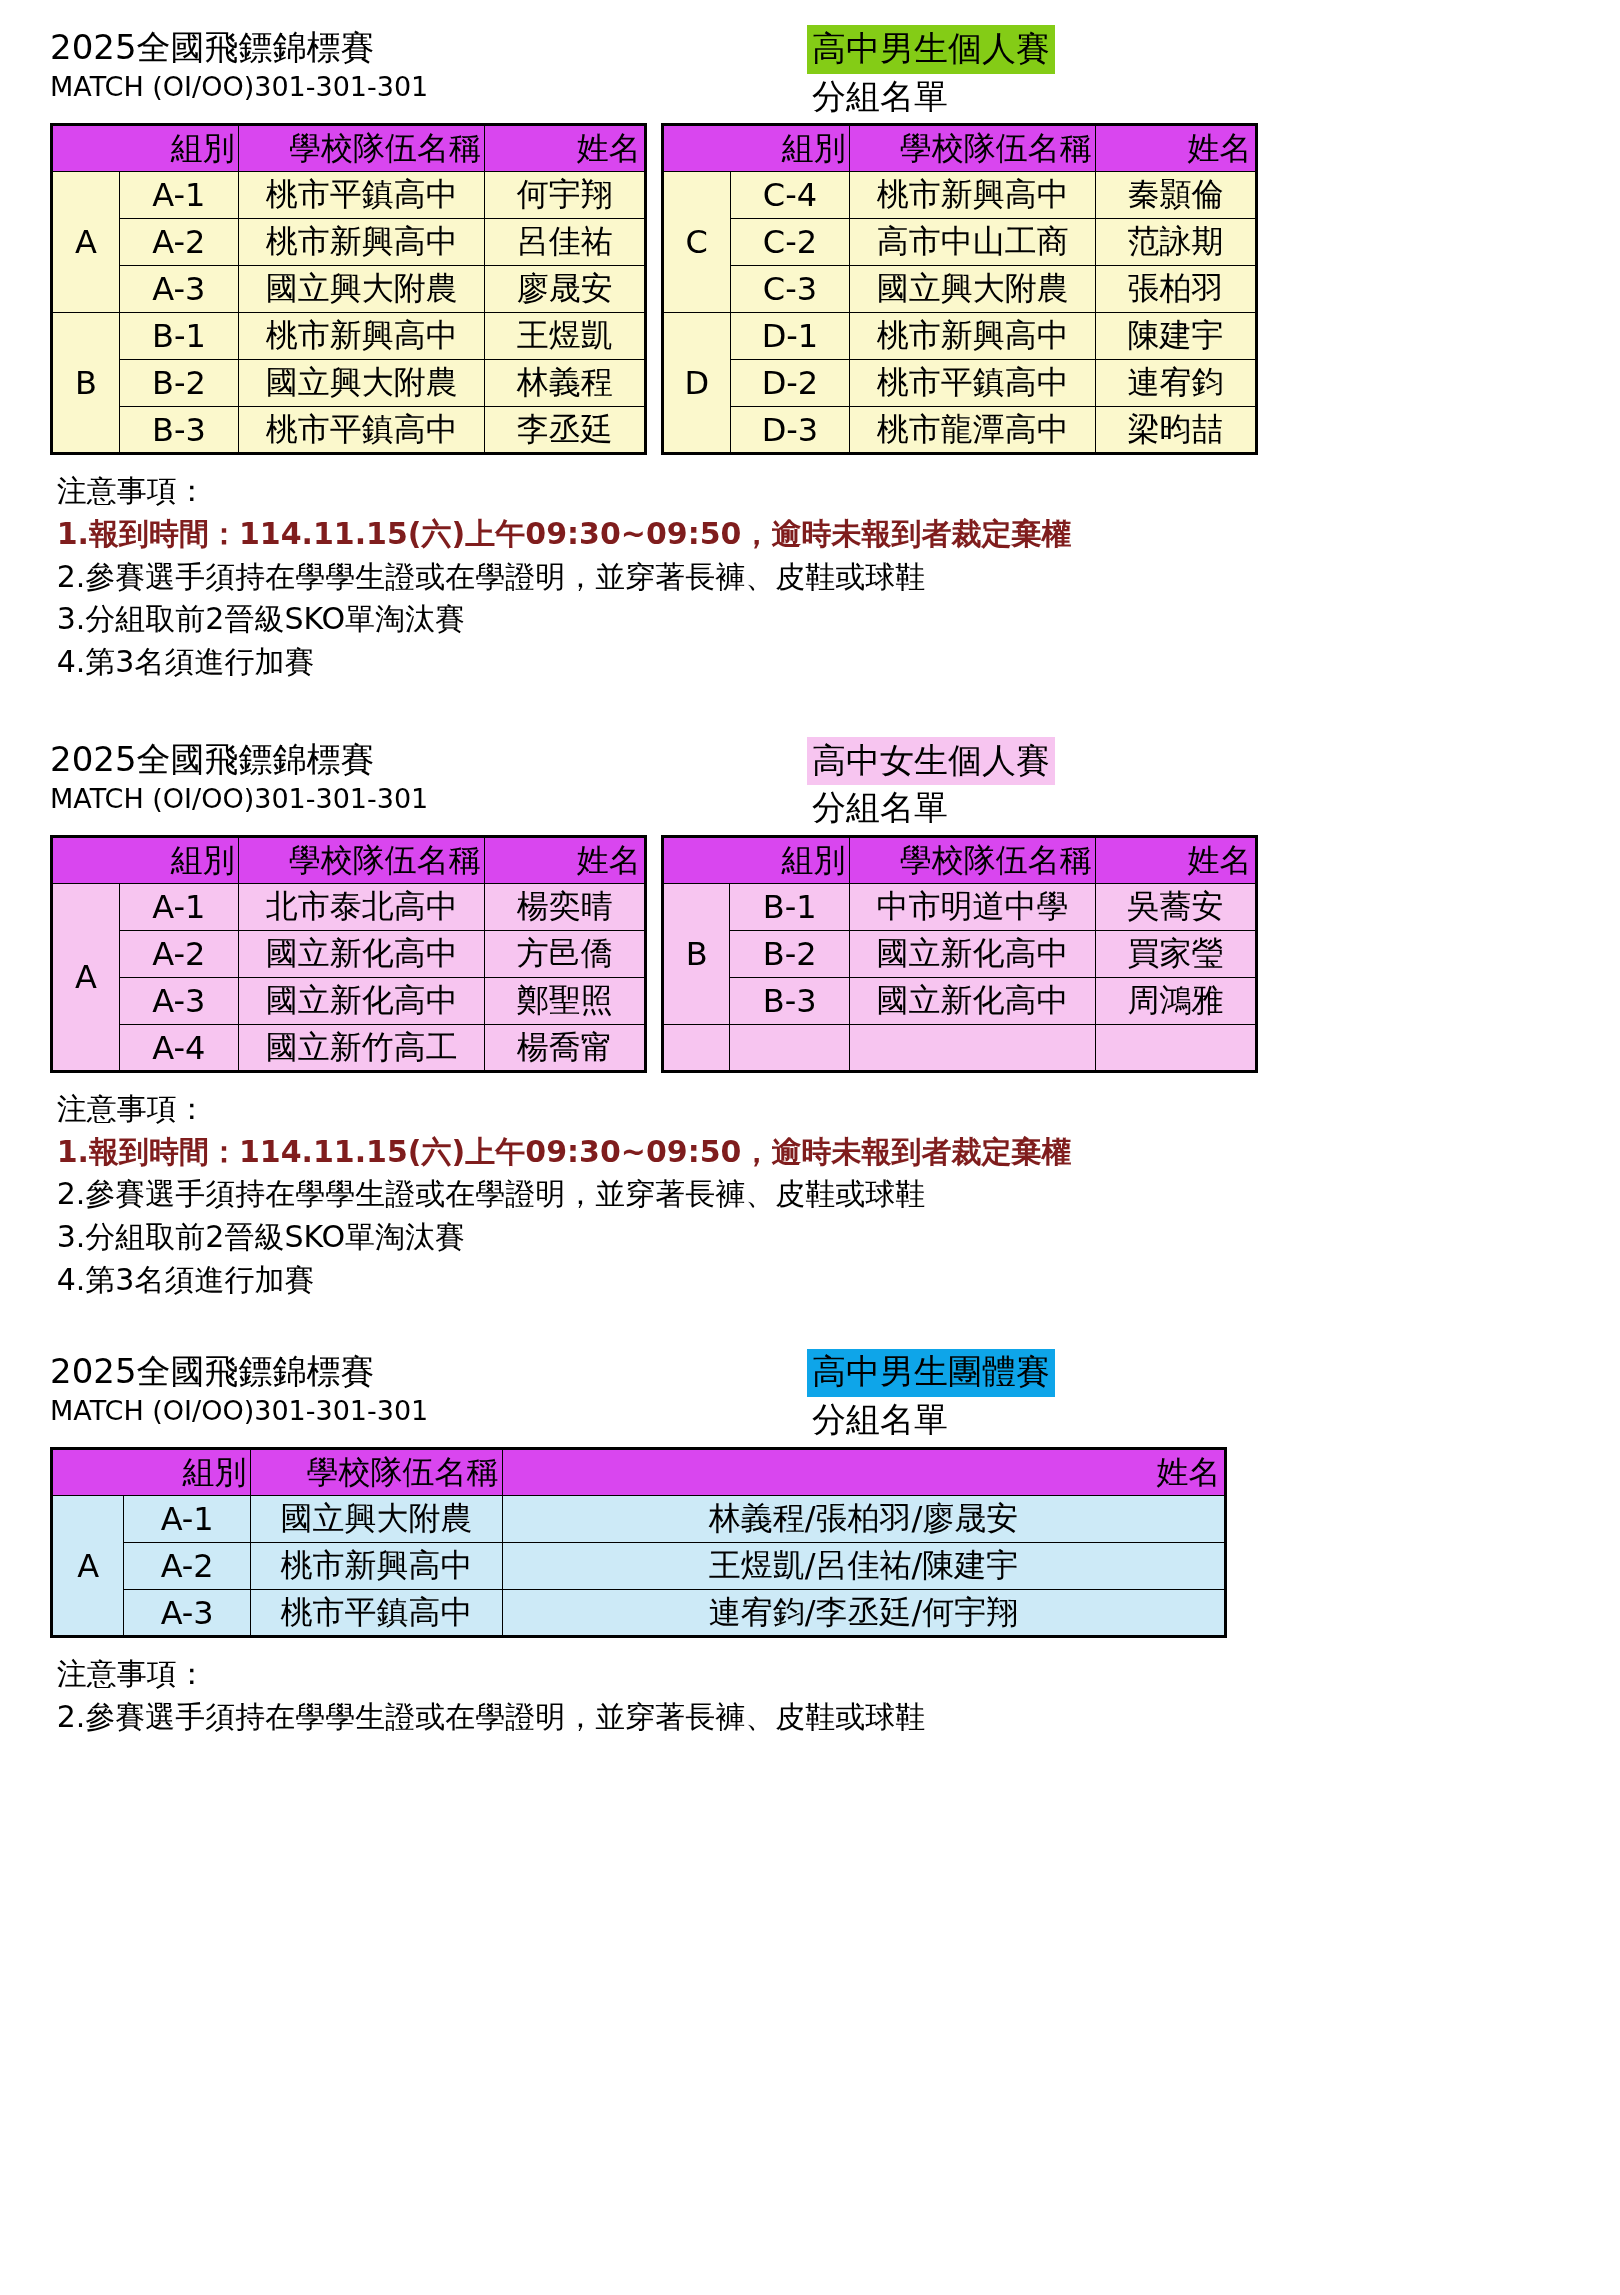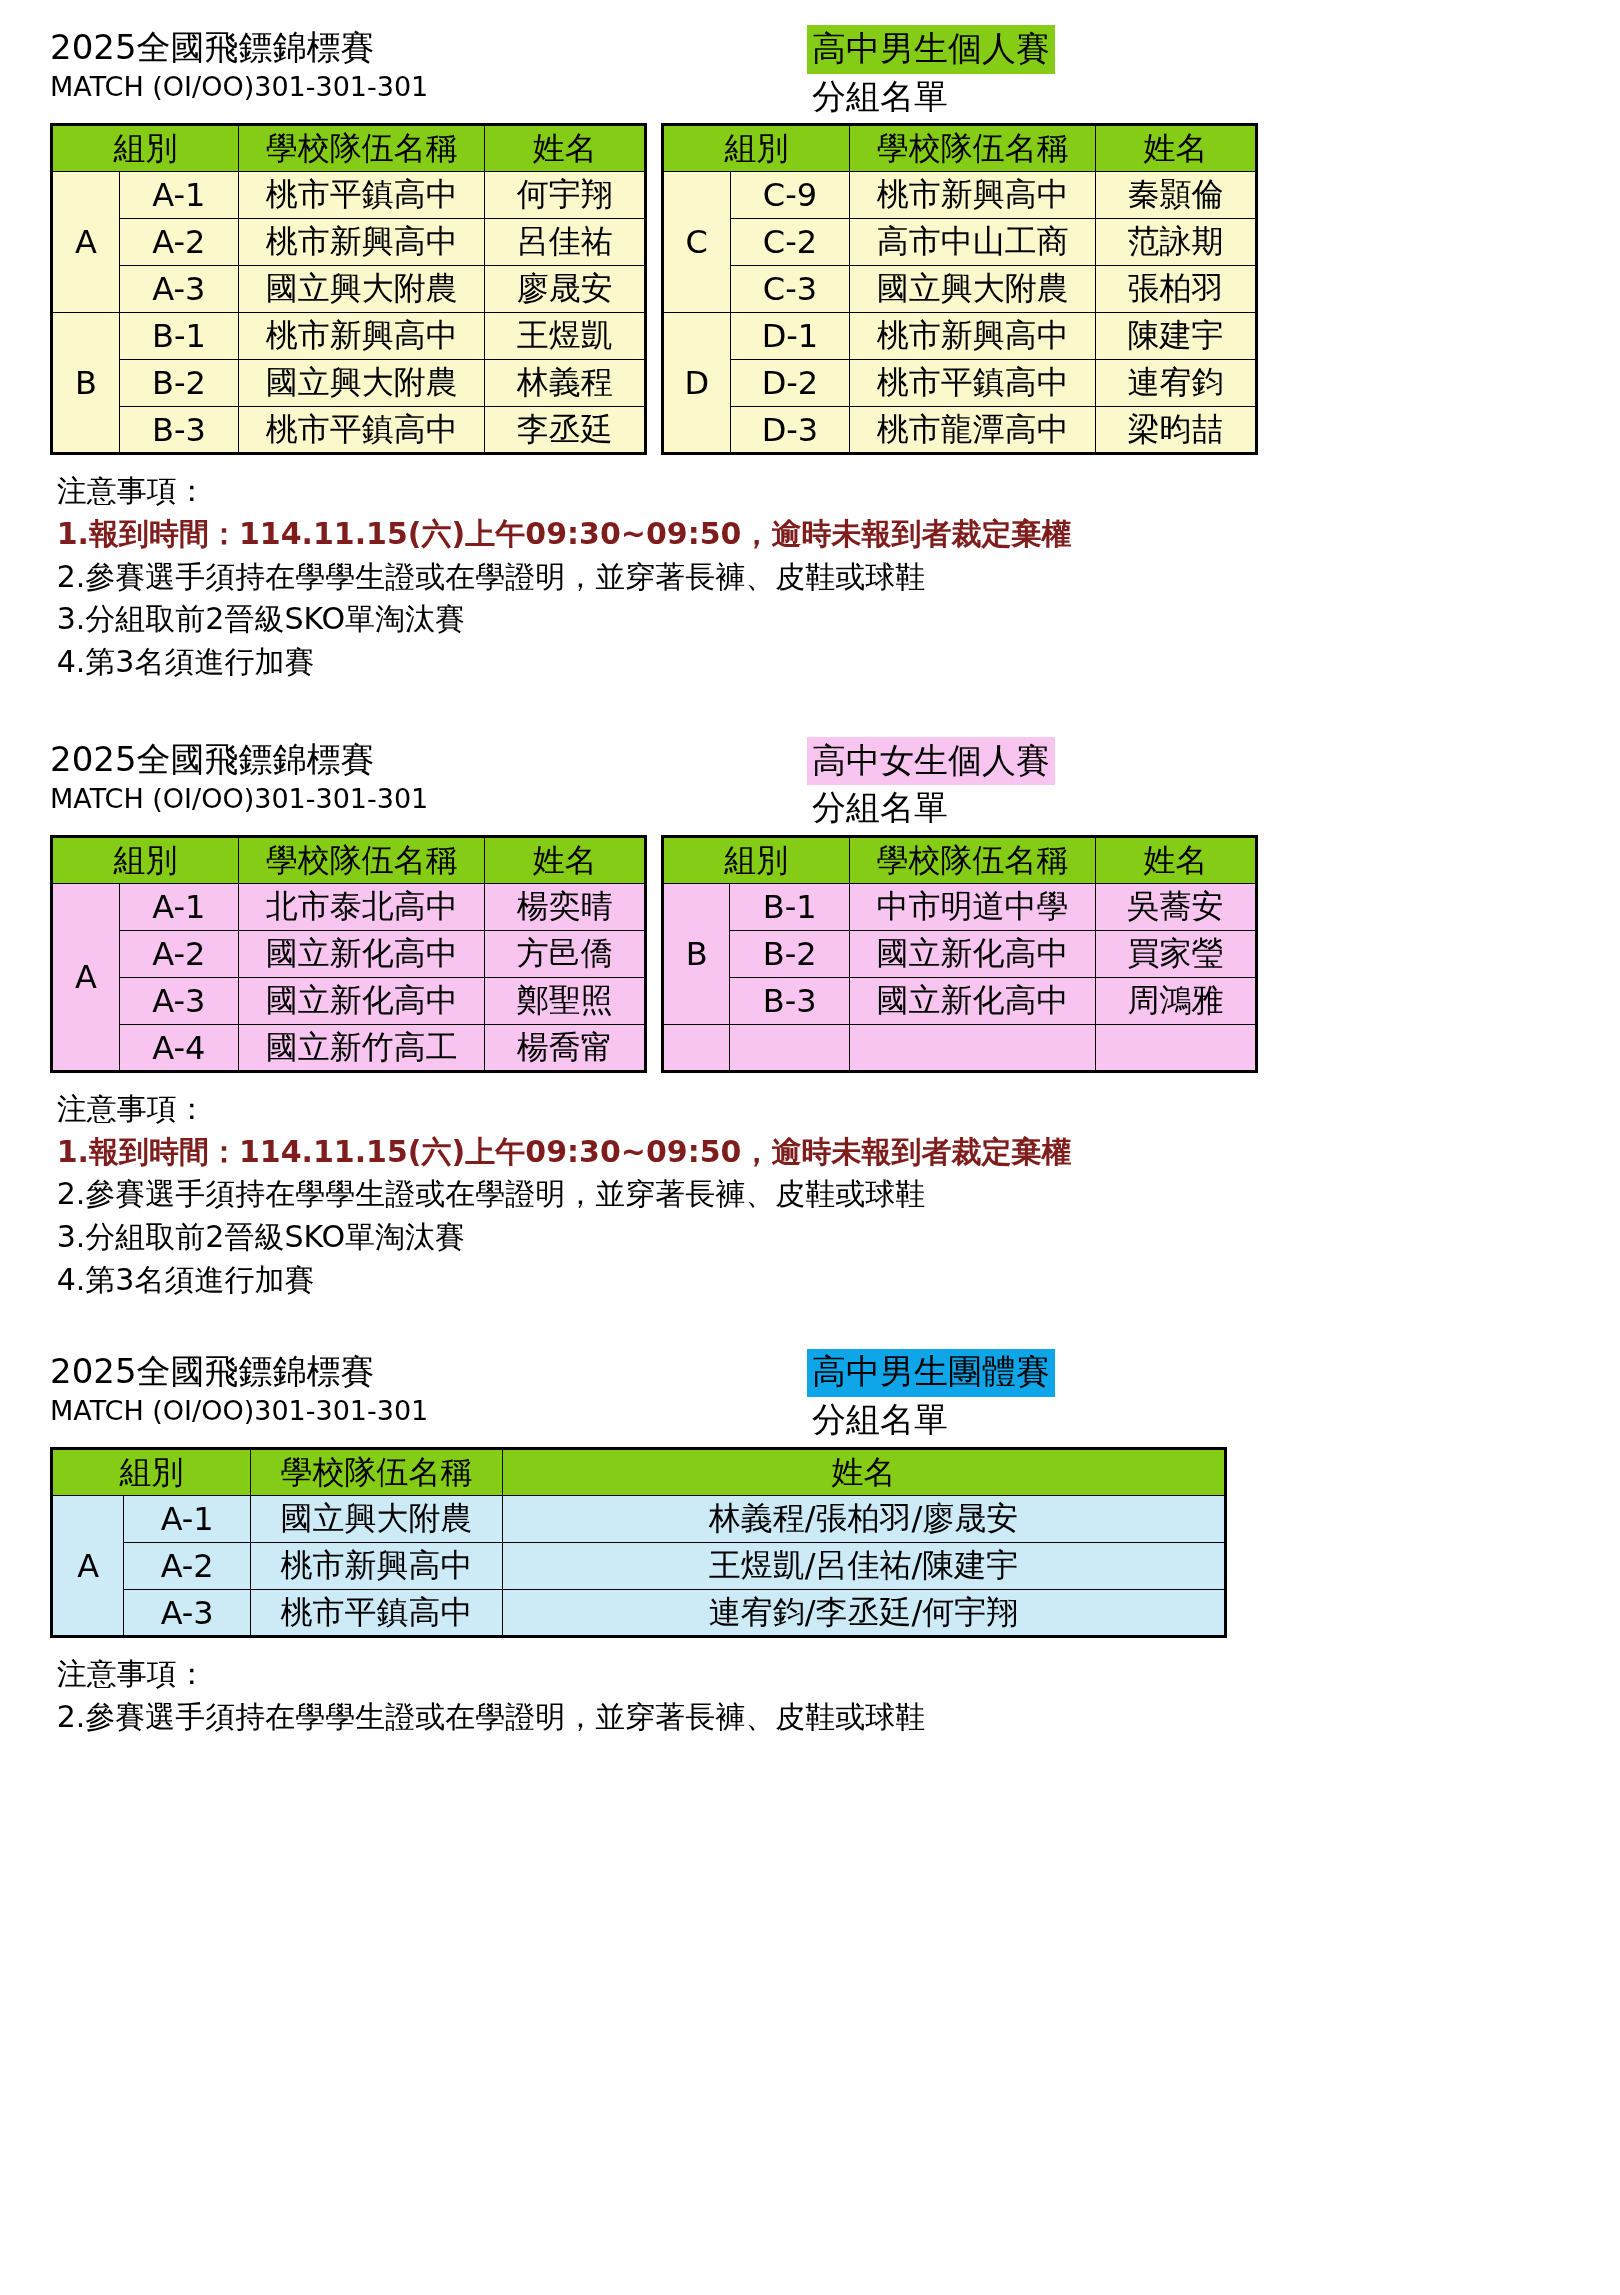--- a/index.html
+++ b/index.html
@@ -78,21 +78,22 @@
     font-size: 32px;
     font-weight: normal;
     text-align: center;
     height: 47px;
     padding: 0 3.4px;
     box-sizing: border-box;
     white-space: nowrap;
     overflow: hidden;
   }
   table.grp th {
-    background: #84cc16;
+    background: #d946ef;
+    text-align: right;
   }
   .c-group { width: 72px; }
   .c-code  { width: 126px; }
   .c-school{ width: 252px; }
   .c-name  { width: 168px; }
   .hdr-grp { width: 199px; }
 
   .yellow td.cell { background: #fbf8cc; }
   .pink   td.cell { background: #f7c5f0; }
   .blue   td.cell { background: #cdeaf7; }
@@ -187,21 +188,21 @@
 
       <table class="grp yellow">
         <tbody>
             <tr>
           <th class="hdr-grp" colspan="2">組別</th>
           <th class="c-school">學校隊伍名稱</th>
           <th class="c-name">姓名</th>
         </tr>
         <tr>
           <td class="cell gcell c-group" rowspan="3">C</td>
-          <td class="cell c-code">C-9</td>
+          <td class="cell c-code">C-4</td>
           <td class="cell c-school left">桃市新興高中</td>
           <td class="cell c-name left">秦顥倫</td>
         </tr>
         <tr>
           <td class="cell c-code">C-2</td>
           <td class="cell c-school left">高市中山工商</td>
           <td class="cell c-name left">范詠期</td>
         </tr>
         <tr>
           <td class="cell c-code">C-3</td>

